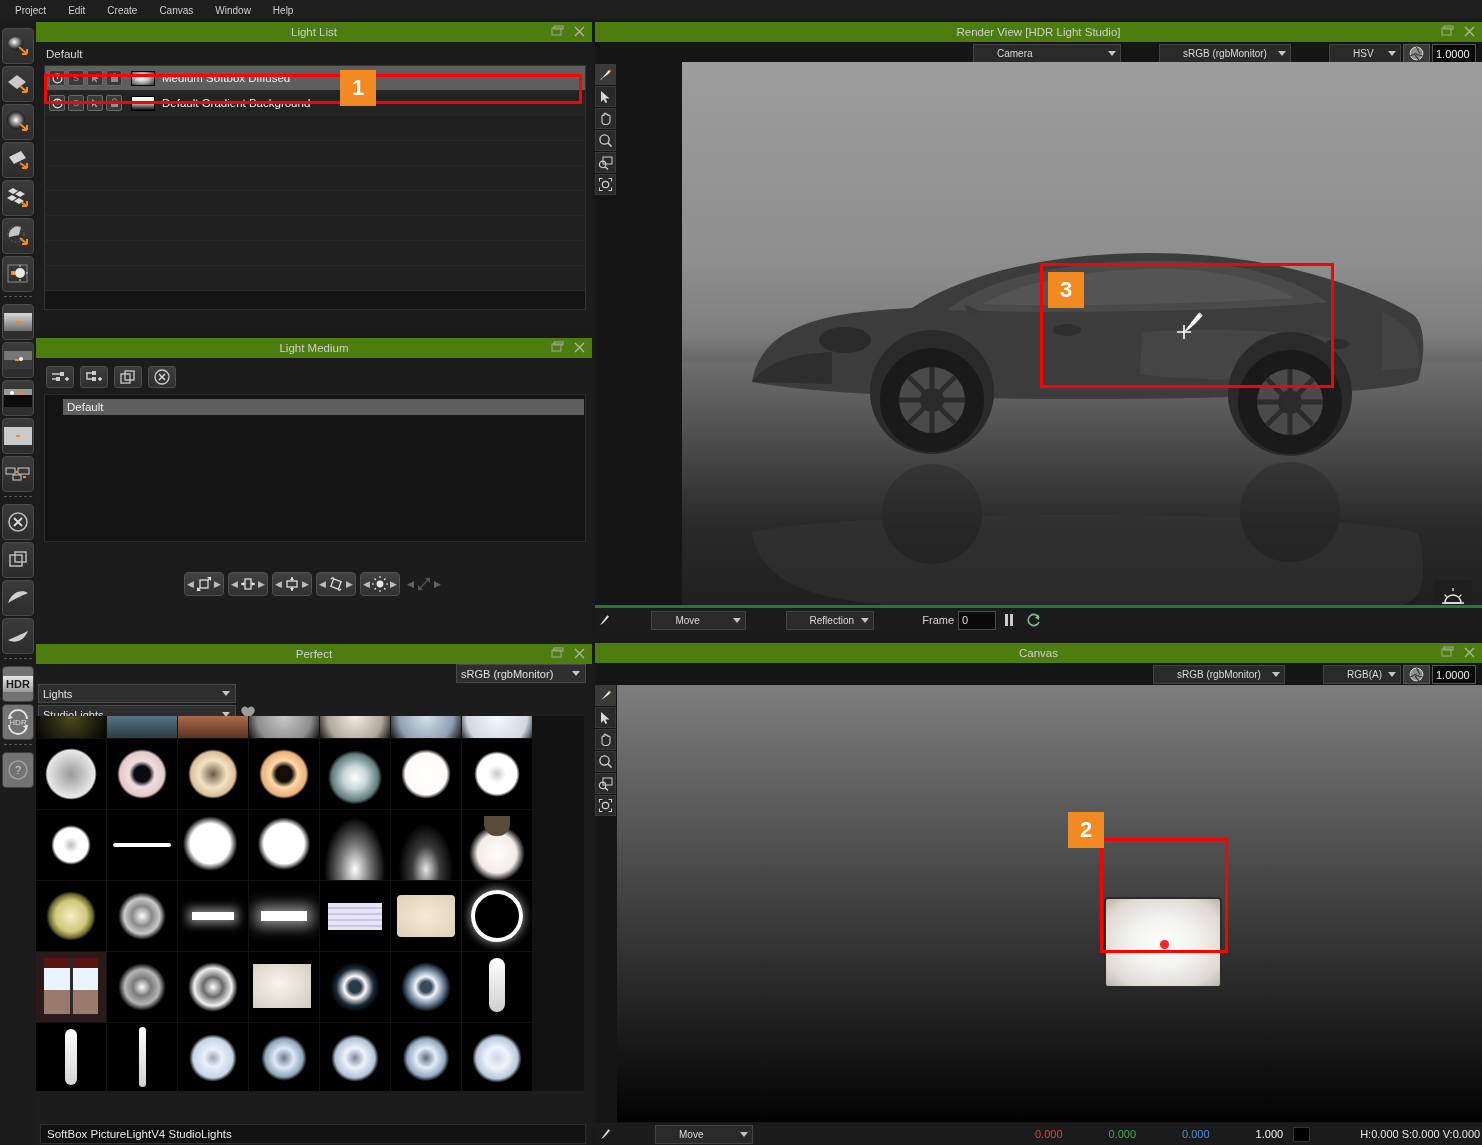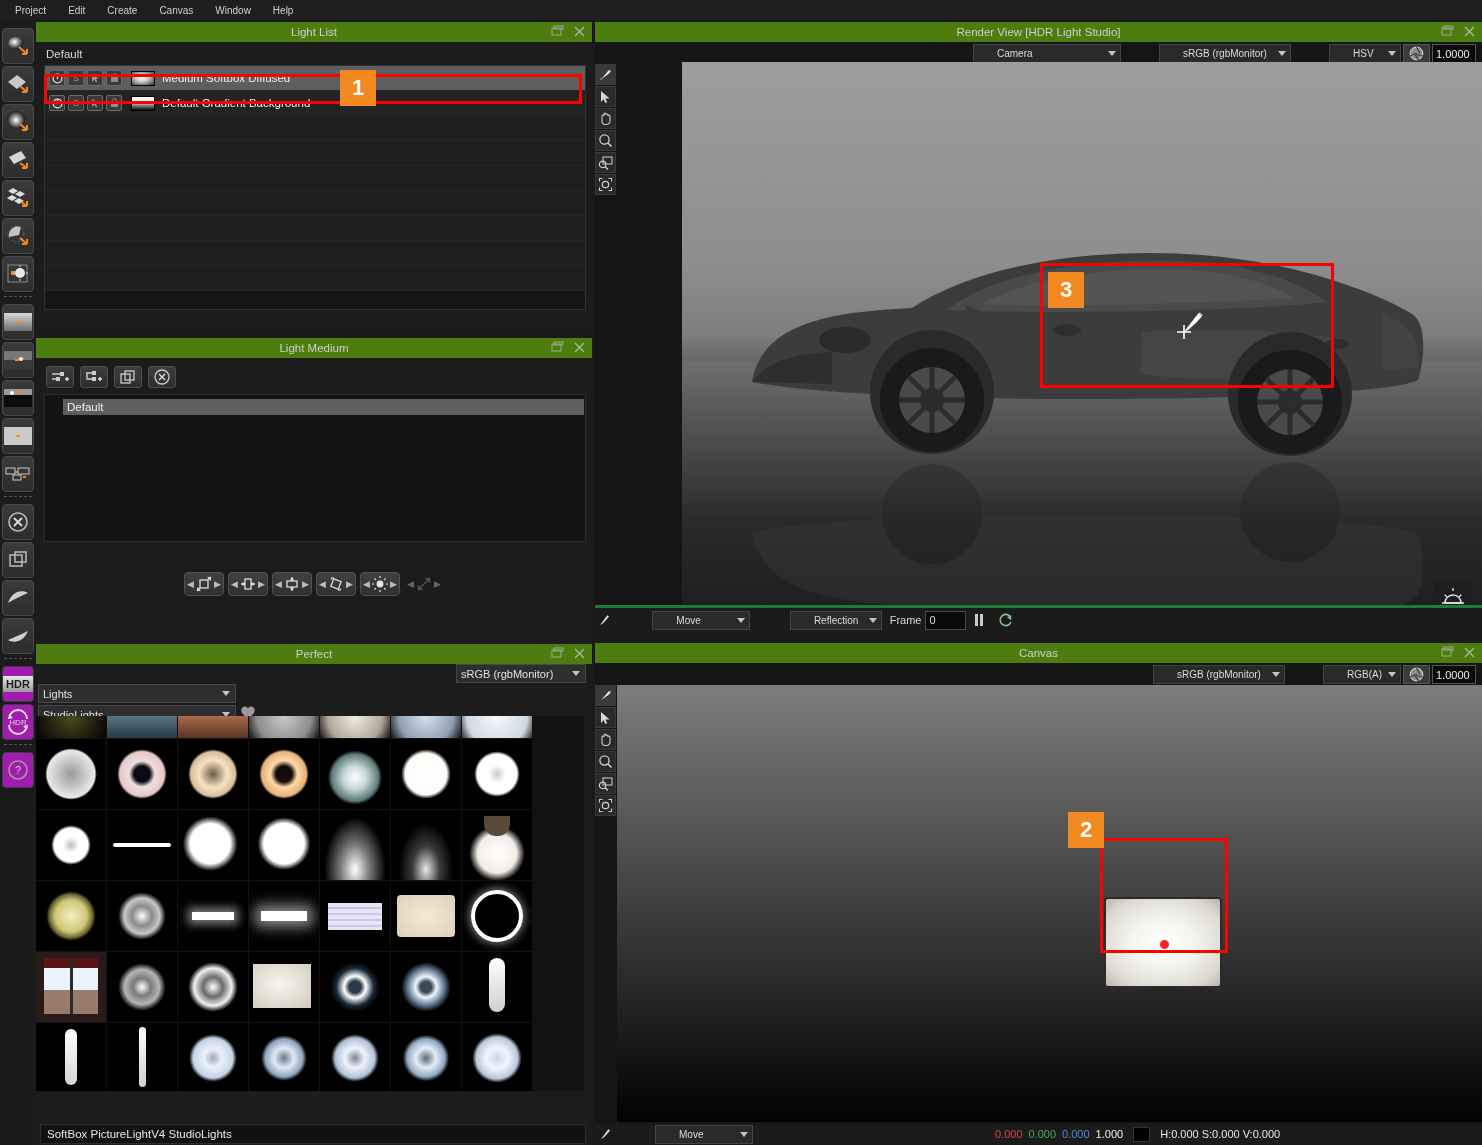--- a/index.html
+++ b/index.html
@@ -12,21 +12,21 @@
     background:#1e1e1e; display:flex; align-items:center; padding-left:4px; }
   .menubar .mi { font-size:10px; color:#d0d0d0; padding:2px 11px; cursor:default; }
 
   
   .rail { position:absolute; left:0; top:20px; width:36px; height:1125px;
     background:#1b1b1b; padding-top:6px; }
   .railbtn { width:32px; height:36px; margin:2px 2px 0 2px; border-radius:4px;
     background:linear-gradient(#3b3b3b,#2c2c2c); border:1px solid #4a4a4a;
     display:flex; align-items:center; justify-content:center; position:relative; overflow:hidden; }
   .railsep { height:6px; border-top:1px dashed #555; margin:4px 4px 2px 4px; }
-  .railbtn.flat { background:#a21caf; border:1px solid #3d3d3d;text-align:right; }
+  .railbtn.flat { background:#737373; border:1px solid #3d3d3d;text-align:right; }
   .hdrtxt { font-size:11px; font-weight:bold; color:#1c1c1c;
     background:linear-gradient(#e8e8e8,#9a9a9a); padding:2px 4px; border-radius:2px; }
 
   
   .panel { position:absolute; background:#1c1c1c; }
   .ptitle { height:20px; background:#4d7c0f; position:relative;
     display:flex; align-items:center; justify-content:center;
     font-size:11.5px; color:#cfcfcf; }
   .ptools { position:absolute; right:6px; top:3px; display:flex; gap:9px; }
   .ptools span { width:13px; height:13px; display:block; opacity:.75; }
@@ -107,21 +107,21 @@
   .cv-area { position:absolute; left:22px; top:42px; width:865px; height:437px;
     background:linear-gradient(#7d7d7d,#020202); }
   .cv-bottom { position:absolute; left:0; bottom:0; width:887px; height:22px;
     background:#1b1b1b; display:flex; align-items:center; padding-left:2px; gap:6px; }
 
   
   .annbox { position:absolute; border:3px solid #ff0000; pointer-events:none; }
   .annnum { position:absolute; background:#f28a21; color:#fff; font-weight:bold;
     font-size:22px; display:flex; align-items:center; justify-content:center;
     width:36px; height:36px; }
-  .tinytext { font-size:11px; }
+  .tinytext { font-size:11px;margin-left:40px; }
 </style>
 </head>
 <body>
 
 <div id="app">
 
   <div class="menubar">
     <div class="mi">Project</div>
     <div class="mi">Edit</div>
     <div class="mi">Create</div>

